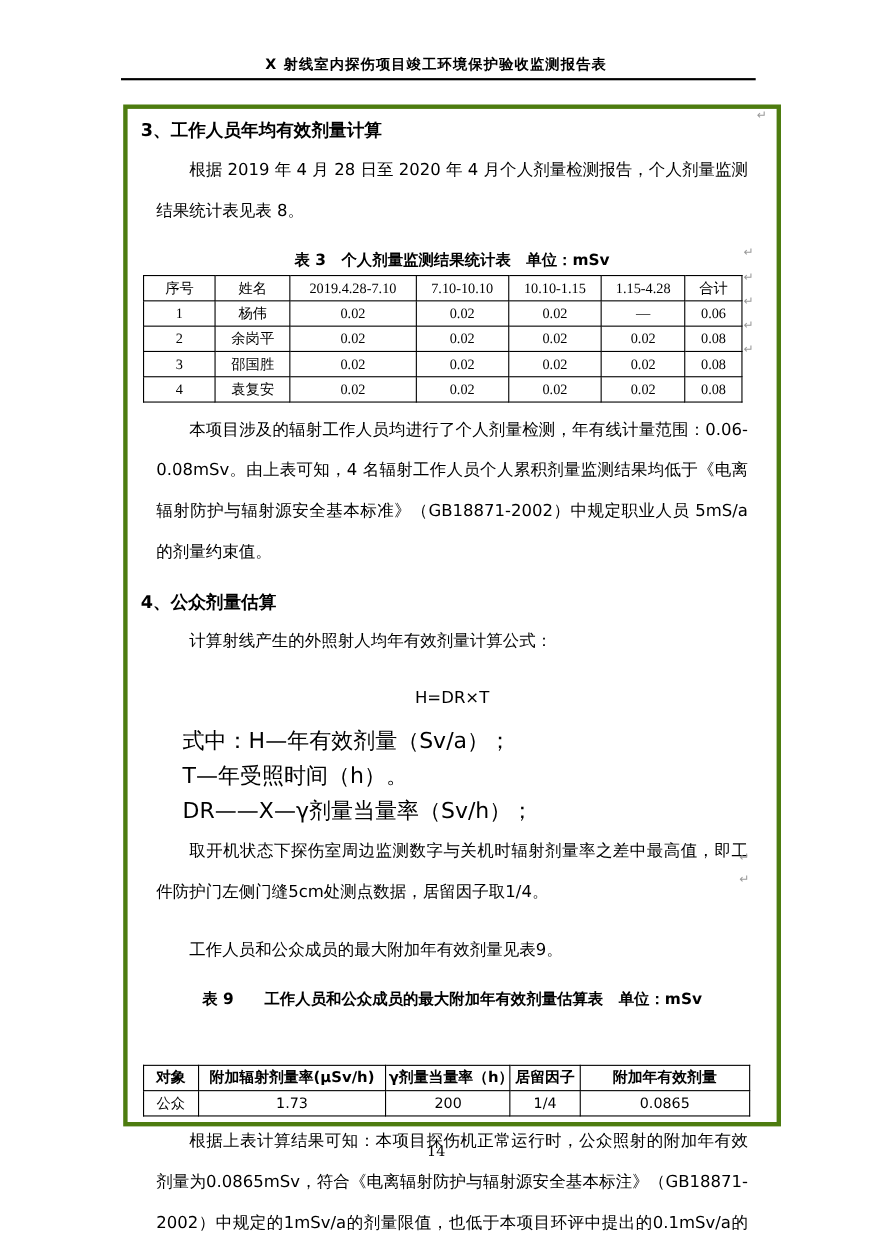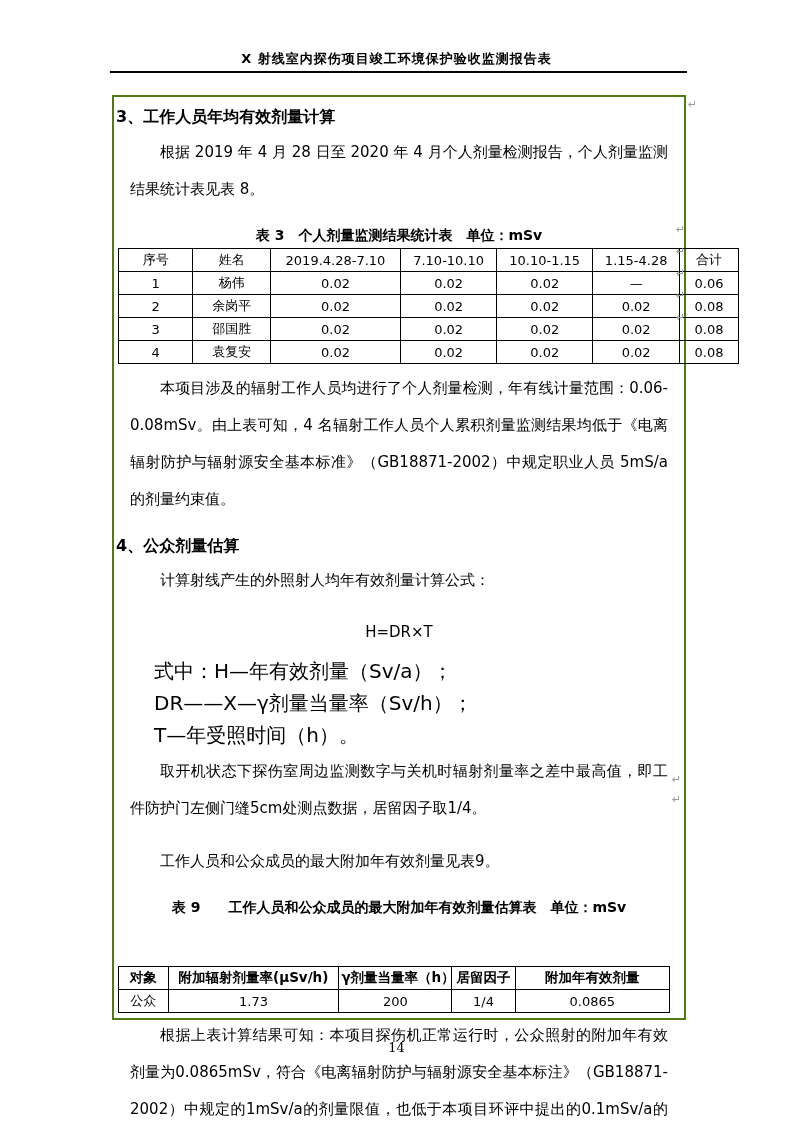--- a/index.html
+++ b/index.html
@@ -14,37 +14,37 @@
   }
   .doc-header{
     position:absolute;top:50px;left:0;width:100%;
     text-align:center;font-size:13px;font-weight:bold;letter-spacing:1px;
   }
   .header-rule{
     position:absolute;top:71px;left:110px;width:577px;height:2px;background:#000;
   }
   .doc-box{
     position:absolute;top:95px;left:112px;width:570px;height:921px;
-    border:2px solid #4d7c0f;
-    padding:0 0;
+    border:4px solid #4d7c0f;
+    padding:0 10px;
     box-sizing:content-box;
   }
   .h-sec{
     font-size:16px;font-weight:bold;margin:8px 0 0 2px;line-height:24px;
   }
   .para{
     font-size:15px;line-height:37px;text-align:justify;
     text-indent:2em;margin:16px;
   }
   .t-title{
     font-size:14px;font-weight:bold;text-align:center;
     margin:2px 0 2px 0;line-height:22px;
   }
   table{border-collapse:collapse;table-layout:fixed;}
-  .tbl8{width:621px;margin-left:4px;}
+  .tbl8{width:545px;margin-left:4px;font-family:Liberation Serif, serif;}
   .tbl9{width:552px;margin-left:4px;margin-top:48px;}
   th,td{
     border:1px solid #000;
     font-size:13px;text-align:center;padding:1px 2px;
     height:20px;overflow:hidden;white-space:nowrap;
   }
   .tbl8 th{font-weight:normal;}
   .tbl9 th{font-weight:bold;font-size:13.5px;}
   .formula{
     font-size:15px;text-align:center;line-height:34px;margin:6px 0 0 0;
@@ -140,22 +140,22 @@
 
     <p class="para" style="margin-top:6px">本项目涉及的辐射工作人员均进行了个人剂量检测，年有线计量范围：0.06-0.08mSv。由上表可知，4 名辐射工作人员个人累积剂量监测结果均低于《电离辐射防护与辐射源安全基本标准》（GB18871-2002）中规定职业人员 5mS/a 的剂量约束值。</p>
 
     <div class="h-sec" style="margin-top:10px">4、公众剂量估算</div>
 
     <p class="para" style="margin-top:4px">计算射线产生的外照射人均年有效剂量计算公式：</p>
 
     <div class="formula">H=DR×T</div>
 
     <p class="defline" style="margin-top:6px">式中：H—年有效剂量（Sv/a）；</p>
+    <p class="defline">T—年受照时间（h）。</p>
     <p class="defline">DR——X—γ剂量当量率（Sv/h）；</p>
-    <p class="defline">T—年受照时间（h）。</p>
 
     <p class="para" style="margin-top:2px">取开机状态下探伤室周边监测数字与关机时辐射剂量率之差中最高值，即工件防护门左侧门缝5cm处测点数据，居留因子取1/4。</p>
 
     <p class="para" style="margin-top:0">工作人员和公众成员的最大附加年有效剂量见表9。</p>
 
     <div class="t-title">表 9　　工作人员和公众成员的最大附加年有效剂量估算表　单位：mSv</div>
 
     <table class="tbl9">
       <colgroup>
         <col style="width:9%">

